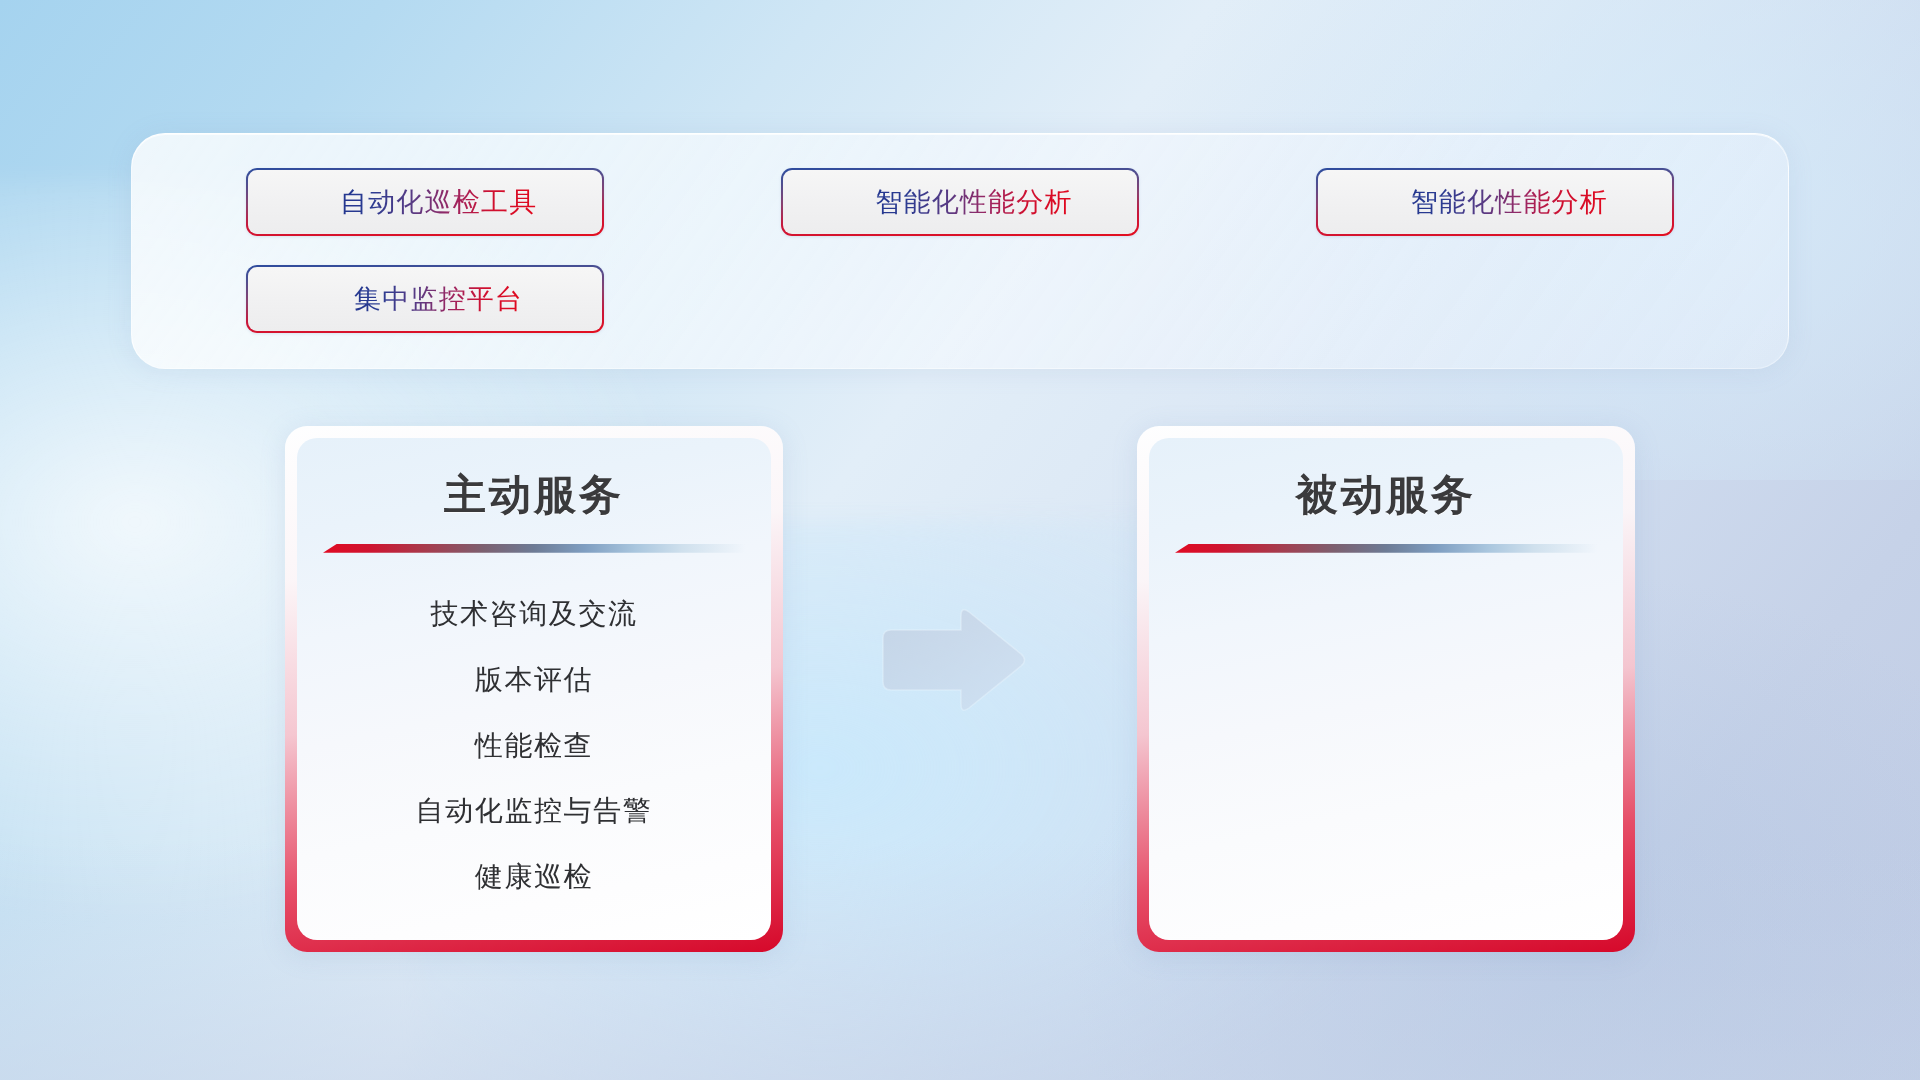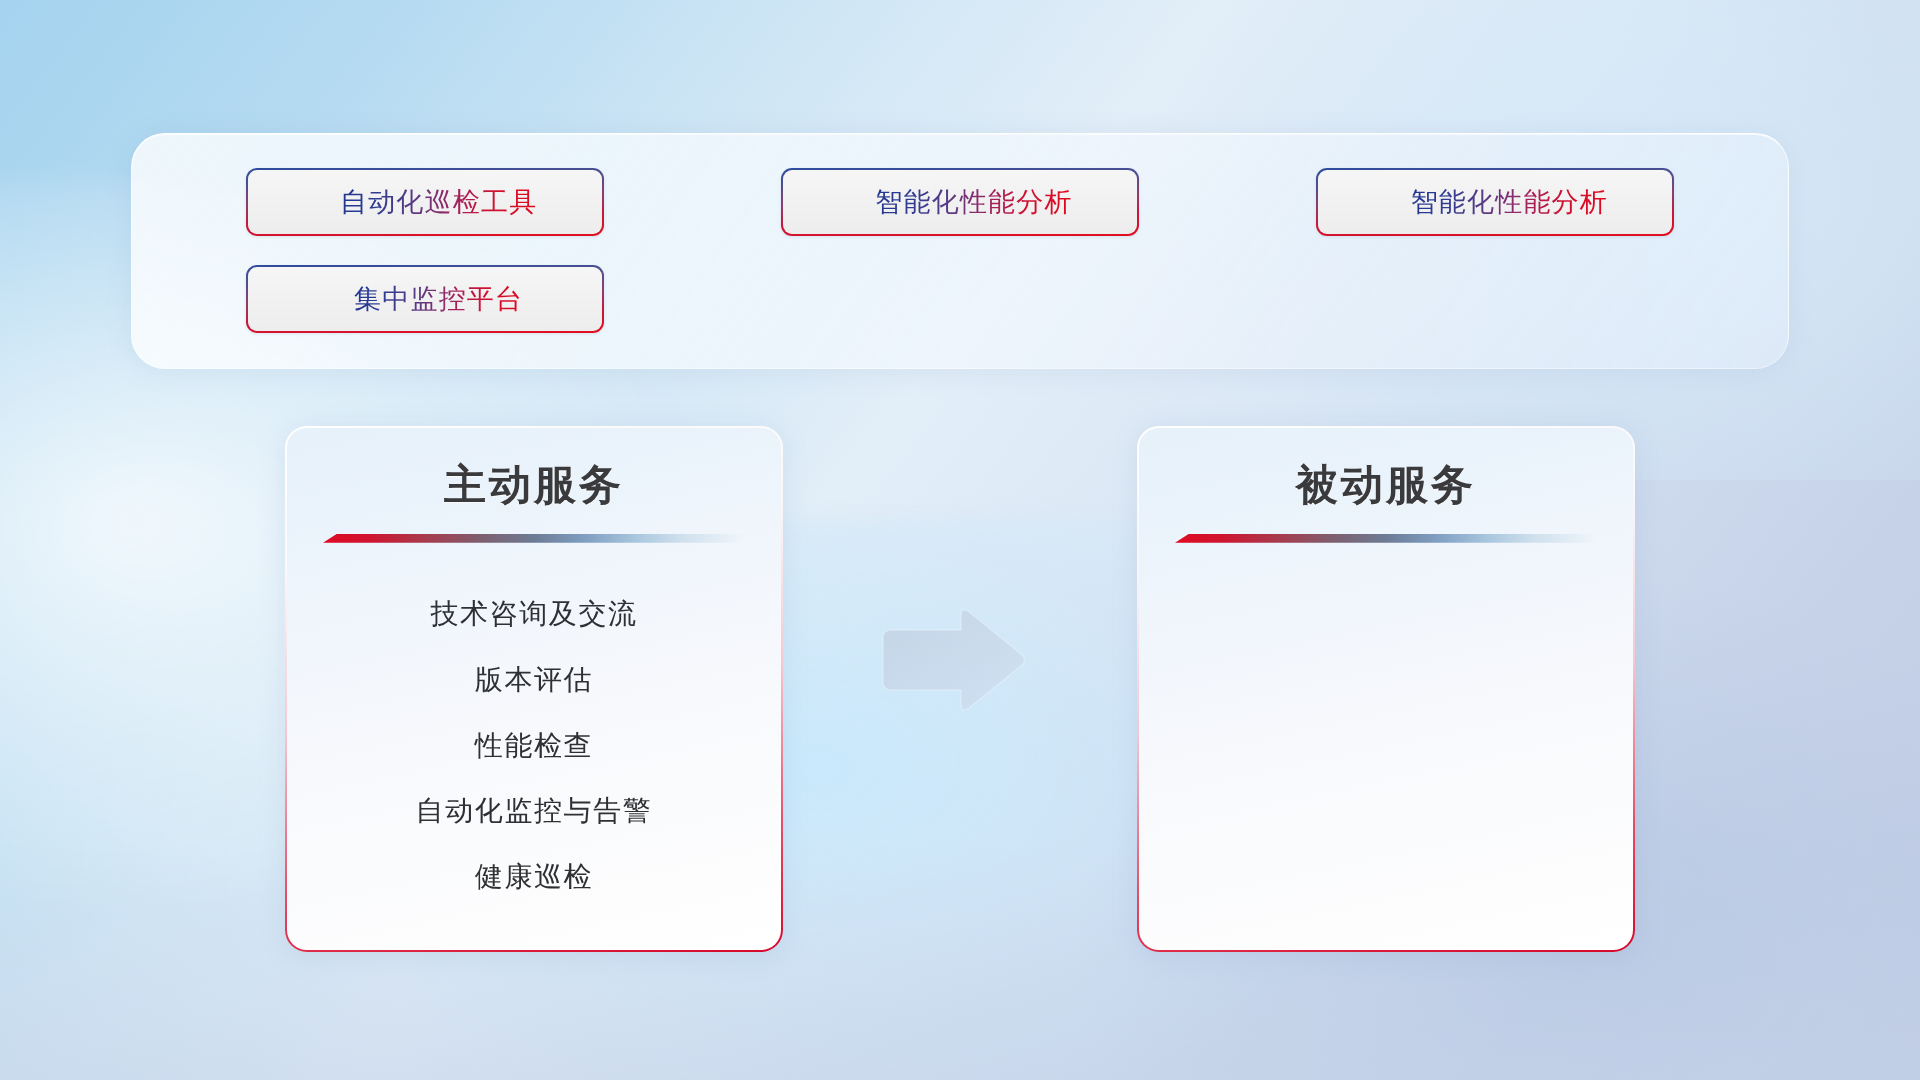--- a/index.html
+++ b/index.html
@@ -108,21 +108,21 @@
     color:transparent;
     -webkit-text-fill-color:transparent;
     white-space:nowrap;
     margin-left:28px;
   }
 
   
   .svc-card{
     position:absolute; top:426px; width:498px; height:526px;
     border-radius:22px;
-    padding:2px;
+    padding:12px;
     background:linear-gradient(172deg,
         rgba(255,255,255,.96) 0%,
         rgba(253,246,248,.94) 26%,
         rgba(246,196,206,.95) 52%,
         rgba(231,74,100,.97) 78%,
         #d6082a 100%);
     box-shadow:0 4px 26px rgba(120,150,190,.17);
   }
   #card-active{ left:285px; }
   #card-passive{ left:1137px; }

